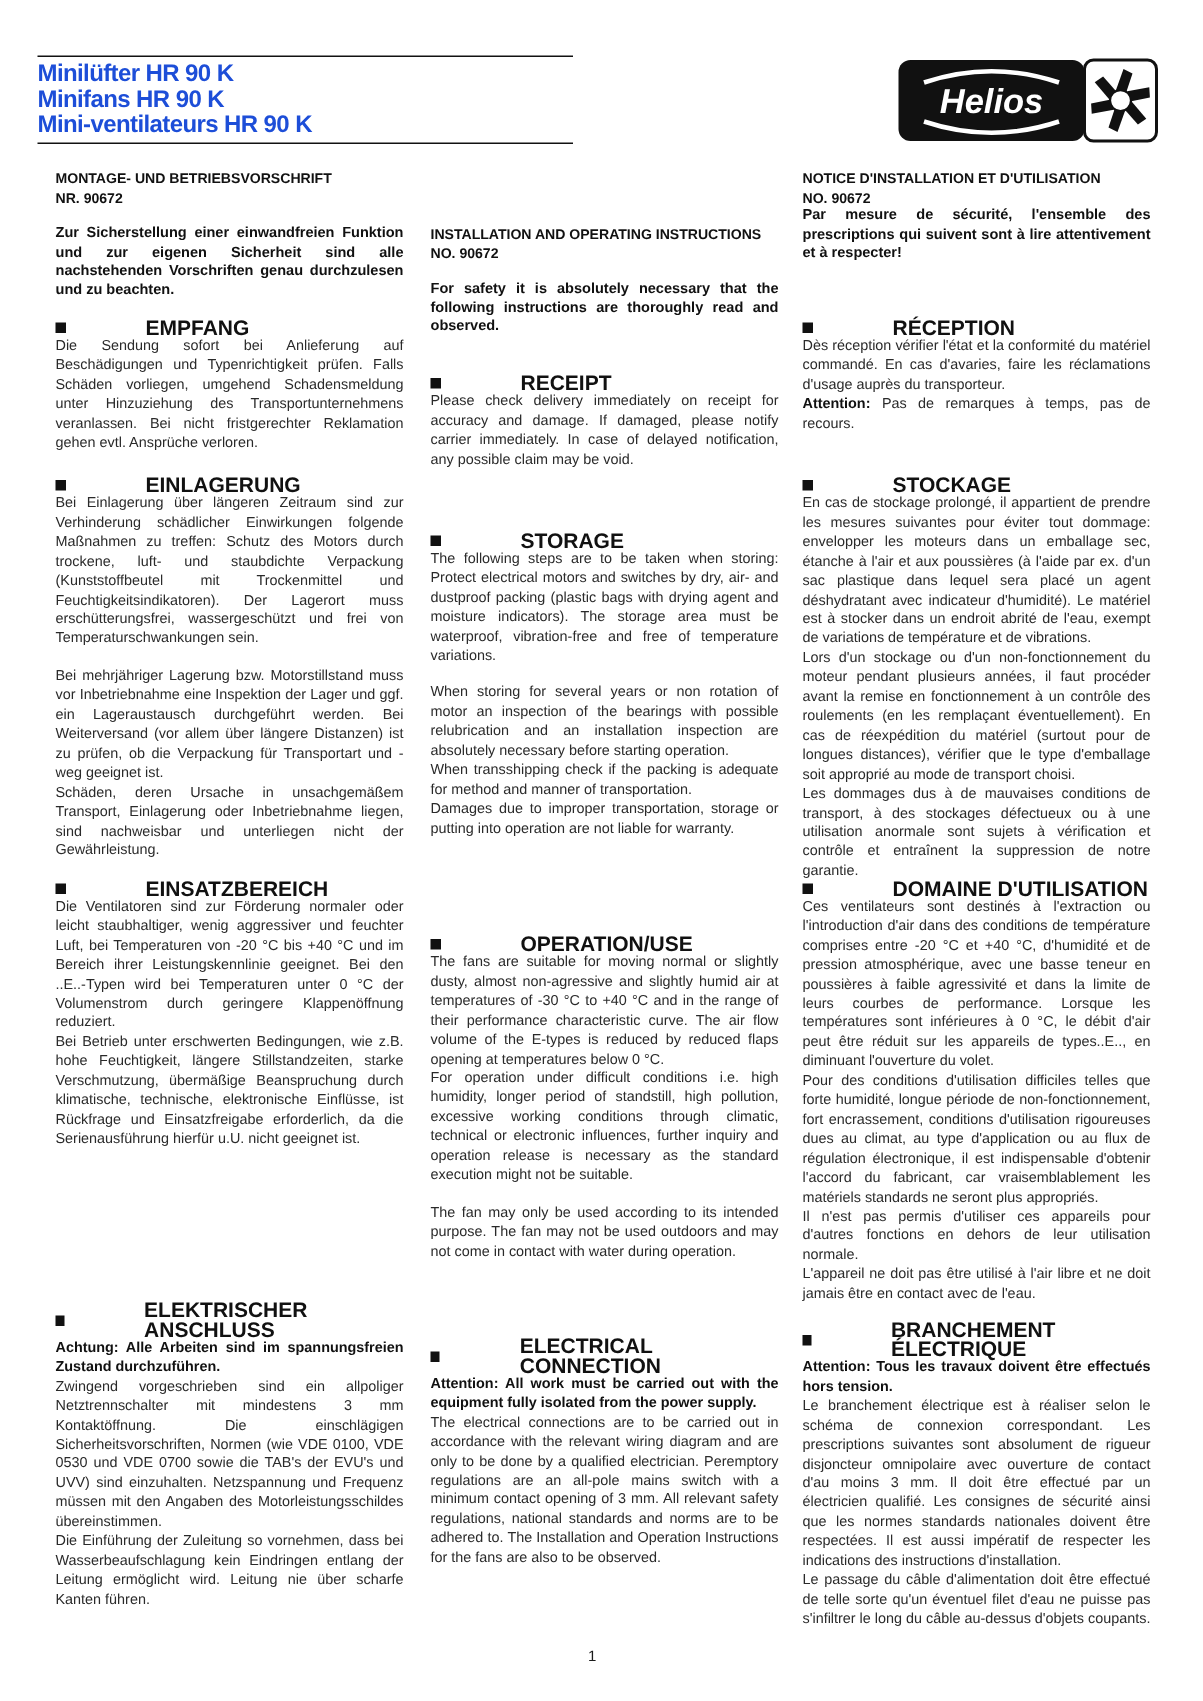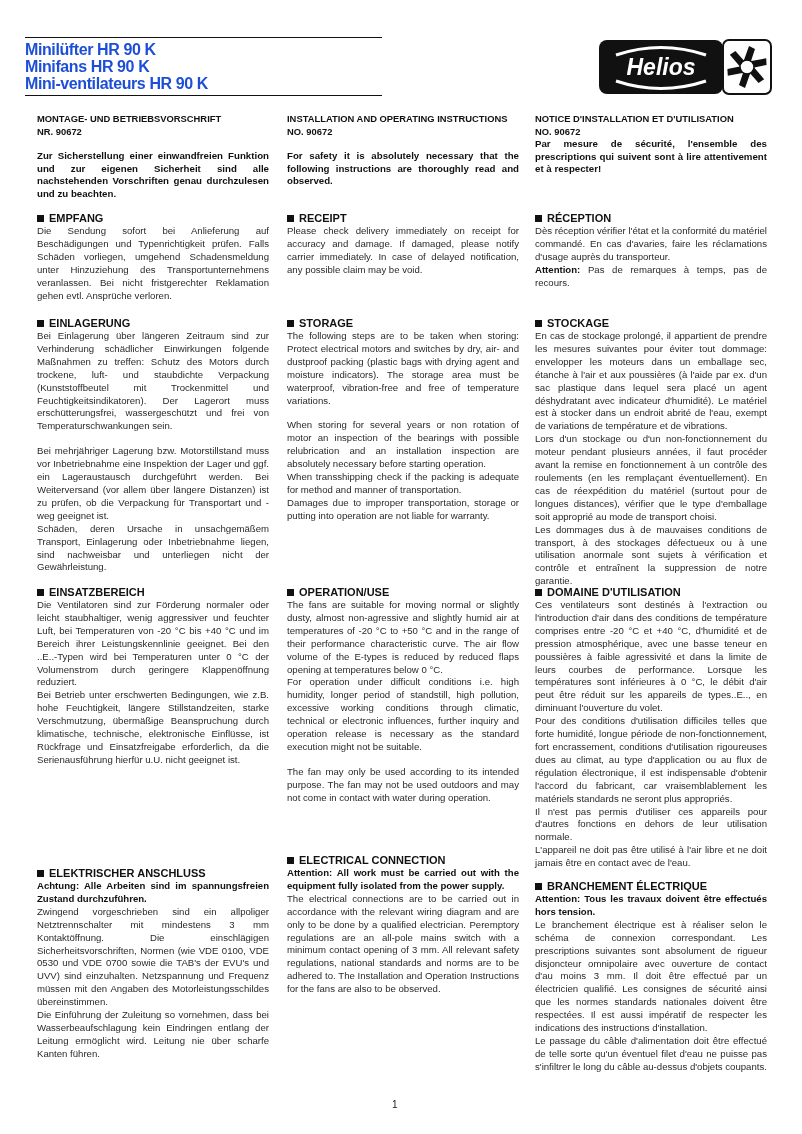--- a/index.html
+++ b/index.html
@@ -7,21 +7,21 @@
          font-family: "Liberation Sans", sans-serif; color: #1a1a1a; }
   .title-block { position: absolute; left: 25px; top: 37px; width: 357px; }
   .rule { position: absolute; left: 25px; width: 357px; height: 0; border-top: 1.4px solid #111; }
   .title-line { font-size: 16px; font-weight: bold; line-height: 17px; letter-spacing: -0.4px; color: #1d4ed8; }
   .logo { position: absolute; left: 598px; top: 38px; width: 174px; height: 58px; }
   .col { position: absolute; top: 112px; width: 232px; font-size: 9.6px; line-height: 12.9px; }
   .col p { margin: 0; text-align: justify; }
   .hdr { font-weight: bold; font-size: 9.4px; line-height: 13px; margin: 0; color:#111; }
   .lead { font-weight: bold; font-size: 9.7px; line-height: 12.6px; text-align: justify; color:#111; }
   .sec { position: absolute; left: 0; width: 232px; }
-  .sec-title { font-weight: bold; font-size: 11px; line-height: 13px; color:#111; display:flex; align-items:center; }
+  .sec-title { font-weight: bold; font-size: 14px; line-height: 13px; color:#111; display:flex; align-items:center;gap:48px; }
   .sq { display:inline-block; width:7px; height:7px; background:#111; margin-right:5px; }
   .body-text { color: #2a2a2a; text-align: justify; }
   .bold-note { font-weight: bold; color:#111; text-align: justify; }
   .gap { height: 12px; }
   .page-num { position: absolute; left: 392px; top: 1099px; font-size: 10px; }
 </style>
 </head>
 <body>
 
 <div class="rule" style="top:37px;"></div>
@@ -91,21 +91,21 @@
     <div class="sec-title">
         <span class="sq"></span>
         <span>ELEKTRISCHER ANSCHLUSS</span>
       </div>
     <p class="bold-note">Achtung: Alle Arbeiten sind im spannungsfreien Zustand durchzuführen.</p>
     <p class="body-text">Zwingend vorgeschrieben sind ein allpoliger Netztrennschalter mit mindestens 3 mm Kontaktöffnung. Die einschlägigen Sicherheitsvorschriften, Normen (wie VDE 0100, VDE 0530 und VDE 0700 sowie die TAB's der EVU's und UVV) sind einzuhalten. Netzspannung und Frequenz müssen mit den Angaben des Motorleistungsschildes übereinstimmen.</p>
     <p class="body-text">Die Einführung der Zuleitung so vornehmen, dass bei Wasserbeaufschlagung kein Eindringen entlang der Leitung ermöglicht wird. Leitung nie über scharfe Kanten führen.</p>
   </div>
 </div>
 
-<div class="col" style="left:287px;">
+<div class="col" style="left:287px;margin-top:37px;">
   <div class="hdr">INSTALLATION AND OPERATING INSTRUCTIONS</div>
   <div class="hdr">NO. 90672</div>
   <p class="lead" style="margin-top:12px;">For safety it is absolutely necessary that the following instructions are thoroughly read and observed.</p>
 
   <div class="sec" style="top:100px;">
     <div class="sec-title">
         <span class="sq"></span>
         <span>RECEIPT</span>
       </div>
     <p class="body-text">Please check delivery immediately on receipt for accuracy and damage. If damaged, please notify carrier immediately. In case of delayed notification, any possible claim may be void.</p>
@@ -121,21 +121,21 @@
     <p class="body-text">When storing for several years or non rotation of motor an inspection of the bearings with possible relubrication and an installation inspection are absolutely necessary before starting operation.</p>
     <p class="body-text">When transshipping check if the packing is adequate for method and manner of transportation.</p>
     <p class="body-text">Damages due to improper transportation, storage or putting into operation are not liable for warranty.</p>
   </div>
 
   <div class="sec" style="top:474px;">
     <div class="sec-title">
         <span class="sq"></span>
         <span>OPERATION/USE</span>
       </div>
-    <p class="body-text">The fans are suitable for moving normal or slightly dusty, almost non-agressive and slightly humid air at temperatures of -20 °C to +50 °C and in the range of their performance characteristic curve. The air flow volume of the E-types is reduced by reduced flaps opening at temperatures below 0 °C.</p>
+    <p class="body-text">The fans are suitable for moving normal or slightly dusty, almost non-agressive and slightly humid air at temperatures of -30 °C to +40 °C and in the range of their performance characteristic curve. The air flow volume of the E-types is reduced by reduced flaps opening at temperatures below 0 °C.</p>
     <p class="body-text">For operation under difficult conditions i.e. high humidity, longer period of standstill, high pollution, excessive working conditions through climatic, technical or electronic influences, further inquiry and operation release is necessary as the standard execution might not be suitable.</p>
     <div class="gap"></div>
     <p class="body-text">The fan may only be used according to its intended purpose. The fan may not be used outdoors and may not come in contact with water during operation.</p>
   </div>
 
   <div class="sec" style="top:742px;">
     <div class="sec-title">
         <span class="sq"></span>
         <span>ELECTRICAL CONNECTION</span>
       </div>

